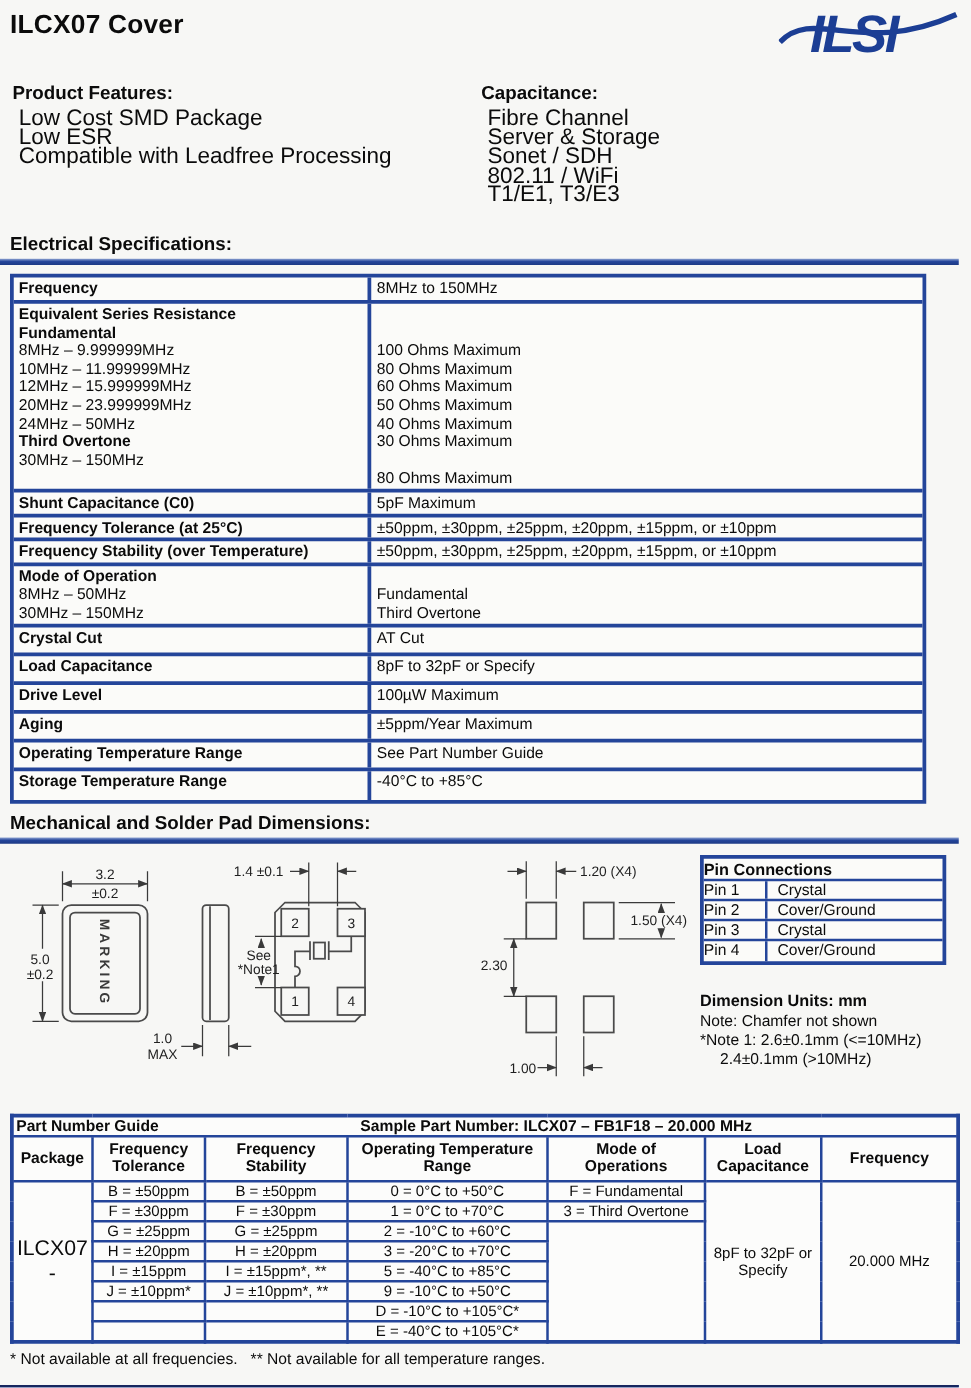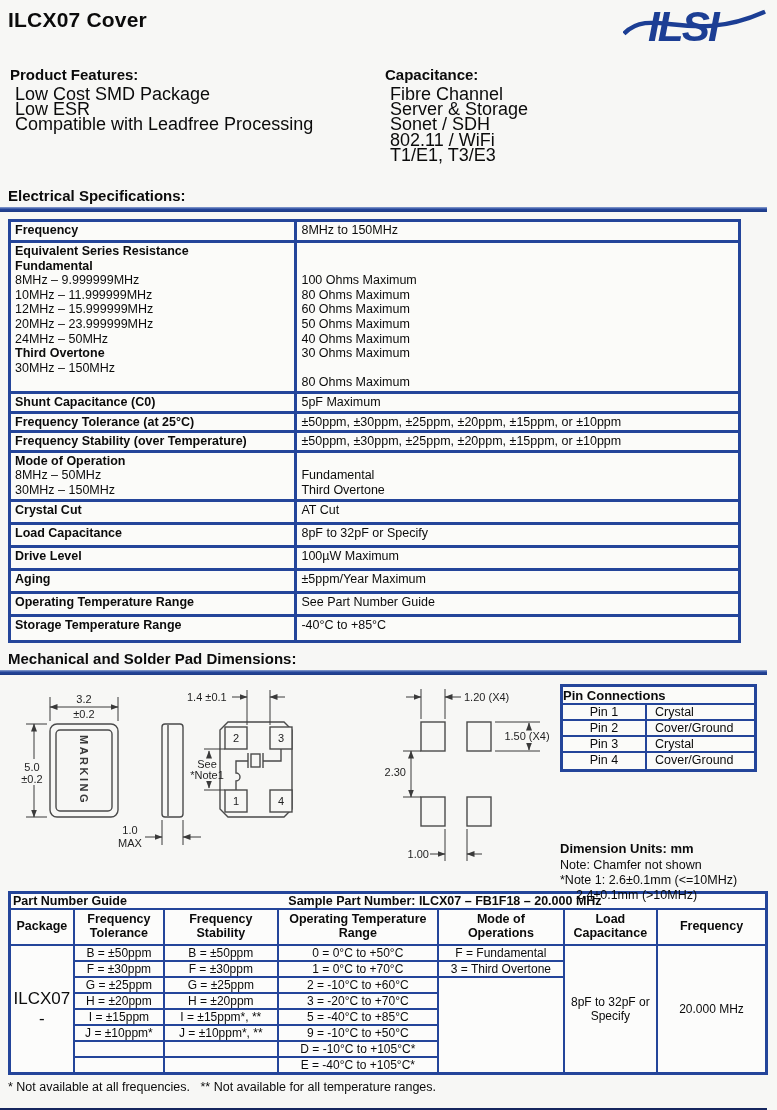--- a/index.html
+++ b/index.html
@@ -50,24 +50,24 @@
   .marking{font-size:11px;font-weight:bold;fill:#3a3a3a;letter-spacing:2.5px;}
   .padnum{font-size:11px;fill:#222;text-anchor:middle;}
   .ds{stroke:var(--dg);stroke-width:1.4;fill:none;}
   .dsf{stroke:var(--dg);stroke-width:1.4;fill:#f7f7f5;}
   .dim{stroke:#3a3a3a;stroke-width:1;fill:none;}
 
   .pin-table{position:absolute;left:552px;top:7px;width:197px;border:3px solid var(--navy);background:#fbfbf9;}
   .pin-head{font-weight:bold;font-size:13px;height:18px;line-height:17px;border-bottom:2px solid var(--navy);}
   .pin-row{display:flex;border-bottom:2px solid var(--navy);height:16px;font-size:12.5px;line-height:15px;}
   .pin-row:last-child{border-bottom:none;}
-  .pin-c1{width:84px;border-right:2px solid var(--navy);text-align:center;}
+  .pin-c1{width:51px;border-right:2px solid var(--navy);text-align:left;}
   .pin-c2{flex:1;padding-left:8px;}
 
-  .mech-notes{position:absolute;left:552px;top:116px;font-size:12.5px;line-height:15px;margin-top:48px;}
+  .mech-notes{position:absolute;left:552px;top:116px;font-size:12.5px;line-height:15px;}
   .mech-notes .units{font-weight:bold;font-size:13px;margin-bottom:2px;}
   .mech-notes .indent{padding-left:16px;}
 
   
   .ptable{border-collapse:collapse;table-layout:fixed;margin:12px 0 0 8px;width:760px;border:3px solid var(--navy);background:#fcfcfb;}
   .ptable td,.ptable th{border:2px solid var(--navy);font-size:12px;text-align:center;vertical-align:middle;padding:0 2px;height:16px;}
   .ptable th{font-weight:bold;font-size:12.5px;line-height:13.5px;white-space:pre-line;height:36px;}
   .pt-titlecell{height:20px;padding:0 5px;margin-top:35px;}
   .pt-titlebar{display:flex;align-items:center;width:100%;}
   .pt-title{font-weight:bold;font-size:12.5px;white-space:nowrap;}

